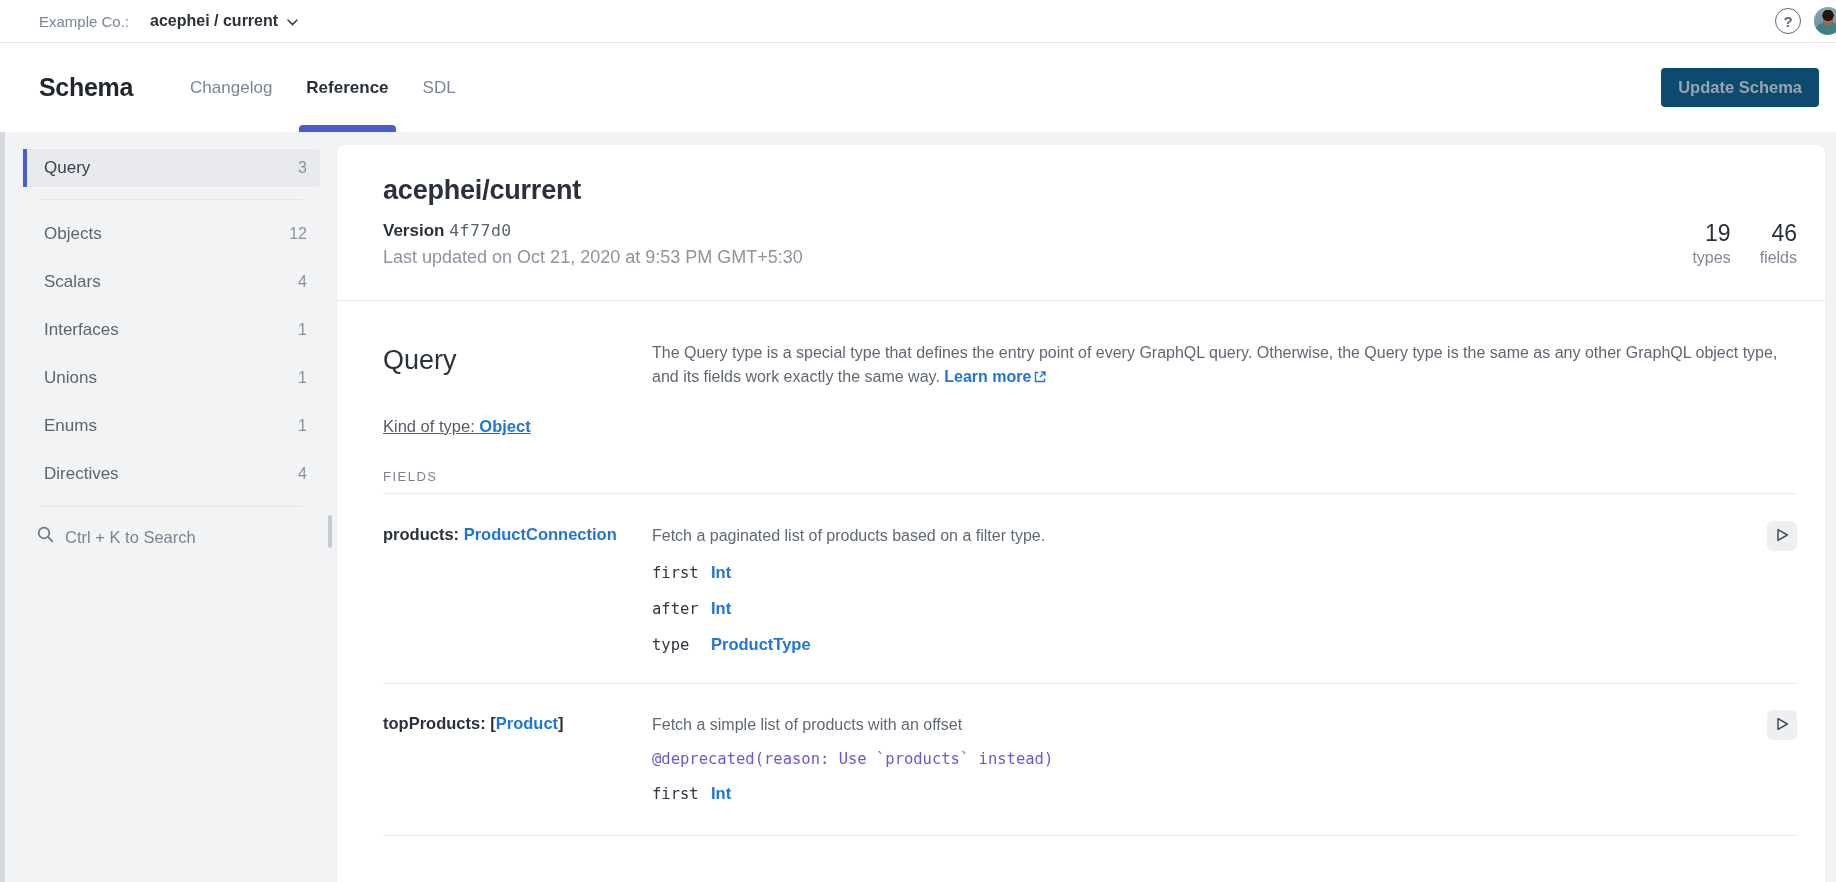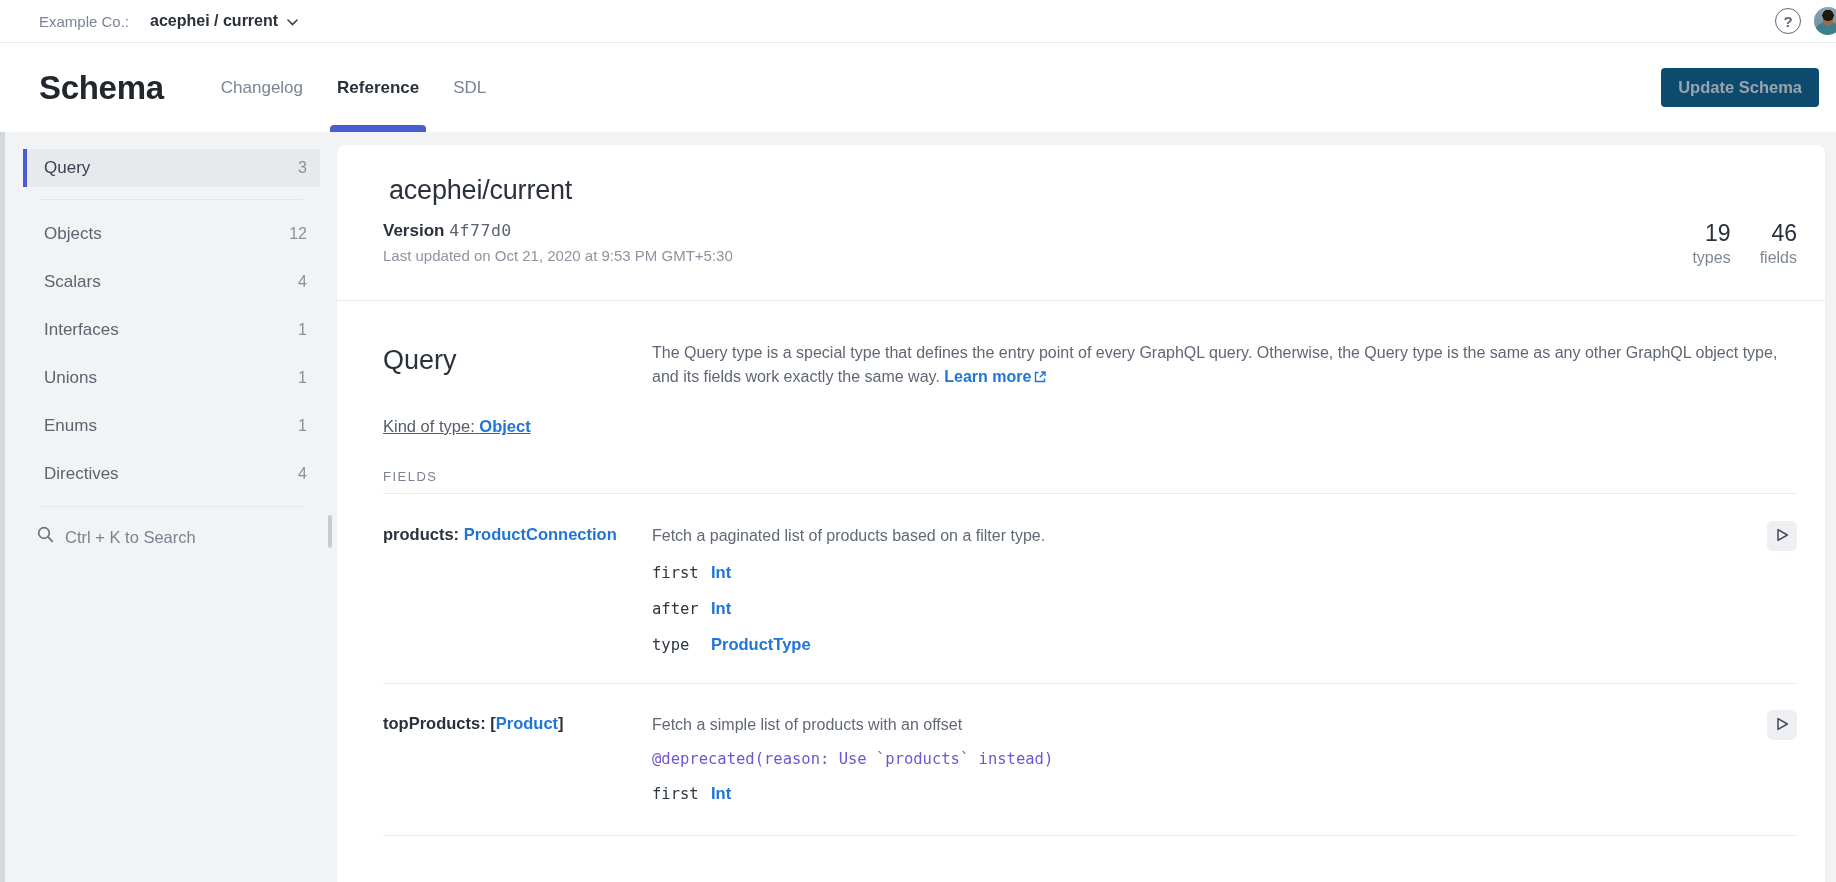--- a/index.html
+++ b/index.html
@@ -33,21 +33,21 @@
       radial-gradient(circle at 50% 48%, #9c6b4f 0 26%, transparent 27%),
       radial-gradient(circle at 50% 105%, #3e7f8c 0 45%, transparent 46%),
       linear-gradient(#87a7b5,#6d8997);
   }
 
   
   .page-header {
     height:89px; background:#fff; position:relative;
     display:flex; align-items:center; padding-left:39px;
   }
-  .page-title { font-size:33px; font-weight:700; color:#22262e; letter-spacing:-.3px; }
+  .page-title { font-size:25px; font-weight:700; color:#22262e; letter-spacing:-.3px; }
   .tabs { display:flex; margin-left:40px; height:100%; align-items:center; }
   .tab { position:relative; height:100%; display:flex; align-items:center; padding:0 17px; font-size:17px; color:#7b8494; cursor:pointer; }
   .tab.active { color:#2b313c; font-weight:700; }
   .tab.active::after {
     content:""; position:absolute; left:10px; right:10px; bottom:0; height:7px;
     background:#4a5dd0; border-radius:4px 4px 0 0;
   }
   .update-btn {
     margin-left:auto; margin-right:17px;
     background:#0c4a6e; color:#9ba3af; border:none; border-radius:4px;
@@ -79,25 +79,25 @@
   .search-row { display:flex; align-items:flex-end; gap:11px; margin:19px 0 0 14px; cursor:pointer; }
   .search-hint { font-size:16.5px; color:#7a8291; }
 
   
   .card {
     flex:1; background:#fff; margin:13px 11px 0 17px;
     border-radius:8px 8px 0 0; box-shadow:0 1px 3px rgba(18,21,26,.05);
     overflow:hidden;
   }
   .card-header { height:156px; border-bottom:1px solid #e8eaee; display:flex; padding:30px 28px 0 46px; }
-  .graph-title { font-size:27px; font-weight:400; color:#2b313c; letter-spacing:-.2px;margin-left:6px; }
+  .graph-title { font-size:27px; font-weight:700; color:#2b313c; letter-spacing:-.2px; }
   .version-row { margin-top:15px; font-size:17px; }
   .version-label { font-weight:700; color:#2b313c; }
   .version-value { font-family:"DejaVu Sans Mono","Liberation Mono",monospace; font-size:16.5px; color:#5c6470; letter-spacing:.5px; }
-  .last-updated { margin-top:6px; font-size:15px; color:#8d94a0; }
+  .last-updated { margin-top:6px; font-size:18px; color:#8d94a0; }
   .stats { margin-left:auto; display:flex; gap:29px; margin-top:45px; }
   .stat { text-align:right; }
   .stat-value { font-size:23px; color:#2b313c; }
   .stat-label { font-size:16px; color:#7f8794; margin-top:2px; }
 
   .type-section { padding:0 28px 0 46px; }
   .type-head { display:flex; margin-top:40px; }
   .name-col { width:269px; flex:none; }
   .type-name { font-size:27px; font-weight:500; color:#2b313c; margin-top:4px; }
   .type-desc { flex:1; font-size:16px; line-height:24px; color:#5f6774; }

